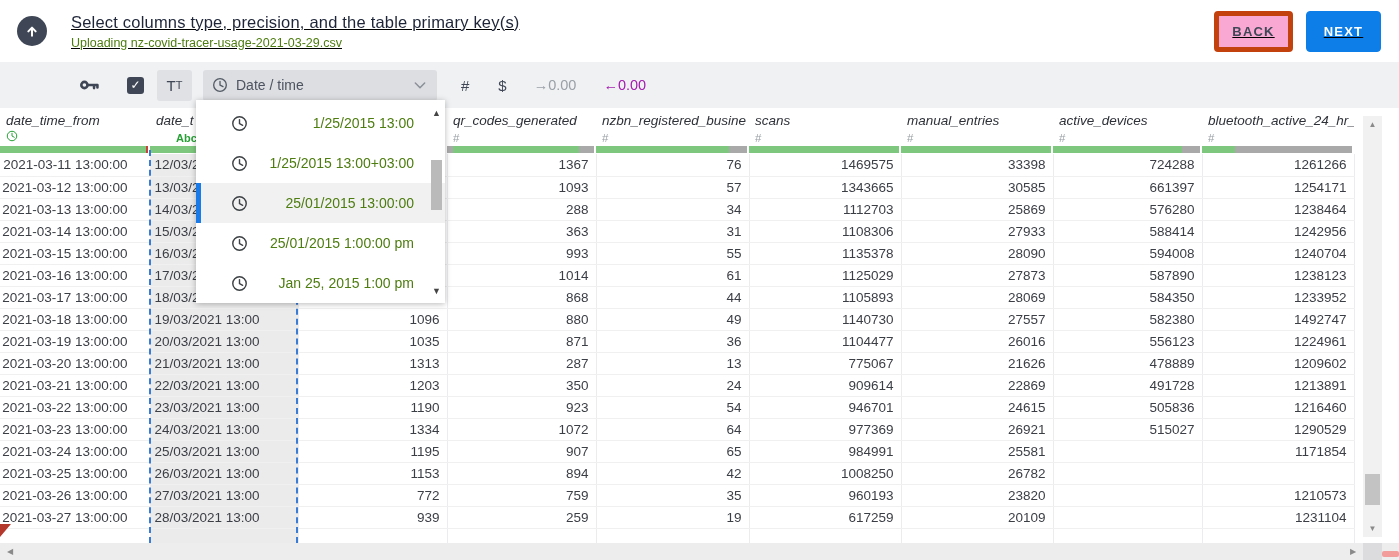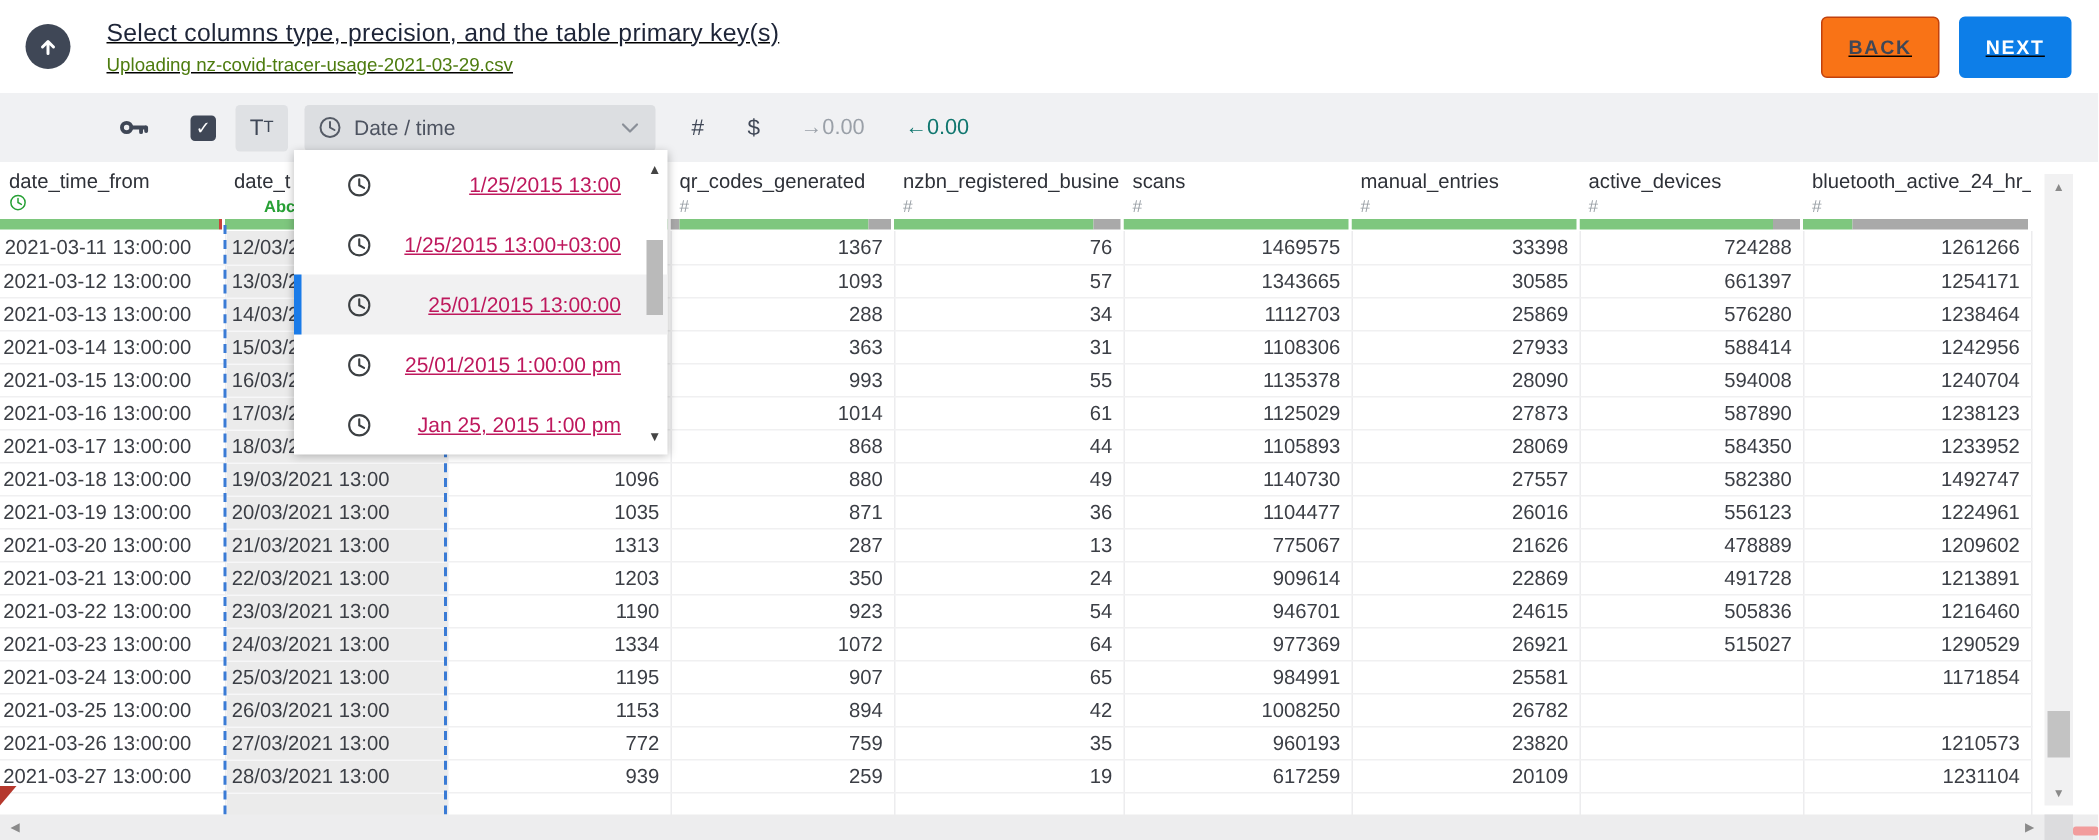--- a/index.html
+++ b/index.html
@@ -11,49 +11,49 @@
           display:flex;align-items:center;text-decoration:underline;}
   .upload-badge{width:30px;height:30px;border-radius:50%;background:#3f4756;margin-left:17px;
                 display:flex;align-items:center;justify-content:center;flex:none;}
   .upload-badge svg{width:16px;height:16px;color:#fff;}
   .titles{margin-left:24px;min-width:0;}
   .title{font-size:16.5px;color:#1e2538;letter-spacing:.2px;}
   .subtitle{font-size:12.5px;color:#4d7c0f;margin-top:4px;}
   .header-actions{margin-left:auto;display:flex;gap:13px;margin-right:18px;}
   .btn{height:41px;border-radius:4px;font-size:13px;font-weight:bold;letter-spacing:1.2px;
        display:flex;align-items:center;justify-content:center;cursor:pointer;box-sizing:border-box;}
-  .btn-back{width:79px;background:#f97316;border:1px solid #c2410c;color:#3f4756;}
+  .btn-back{width:79px;background:#f9a8d4;border:5px solid #c2410c;color:#3f4756;}
   .btn-next{width:75px;background:#0d7ee8;border:1px solid #0d7ee8;color:#fff;}
 
   
   .toolbar{position:absolute;top:62px;left:0;width:100%;height:46px;background:#f0f1f3;
            display:flex;align-items:center;}
   .key-btn{margin-left:78px;width:22px;height:22px;color:#3f4756;display:flex;align-items:center;}
   .key-btn svg{width:22px;height:22px;}
   .checkbox{margin-left:27px;width:17px;height:17px;background:#3f4756;border-radius:3px;color:#fff;
             font-size:12px;line-height:17px;text-align:center;}
   .tt-btn{margin-left:13px;width:35px;height:31px;background:#dfe1e4;border-radius:3px;color:#3f4756;
           font-size:15px;display:flex;align-items:center;justify-content:center;}
   .tt-btn .small-t{font-size:11px;}
   .type-select{margin-left:11px;width:234px;height:31px;background:#dcdee1;border-radius:3px;
                display:flex;align-items:center;color:#4d5360;font-size:14px;box-sizing:border-box;}
   .sel-clock{width:16px;height:16px;margin-left:9px;color:#555b66;flex:none;}
   .type-select .val{margin-left:8px;}
   .chev{width:16px;height:16px;margin-left:auto;margin-right:9px;color:#8a8f98;flex:none;}
   .tb-hash{margin-left:24px;font-size:15px;color:#3f4756;}
   .tb-dollar{margin-left:29px;font-size:15px;color:#3f4756;}
   .tb-dec-r{margin-left:27px;font-size:14.5px;color:#9aa0a8;}
-  .tb-dec-l{margin-left:27px;font-size:14.5px;color:#0f766e;}
+  .tb-dec-l{margin-left:27px;font-size:14.5px;color:#a21caf;}
 
   
   .table-wrap{position:absolute;top:108px;left:0;z-index:1;}
   table{border-collapse:collapse;table-layout:fixed;width:1354px;}
   th,td{padding:0;overflow:hidden;white-space:nowrap;box-sizing:border-box;}
   .hrow th{height:20px;font-size:13.5px;font-weight:400;color:#2e3138;text-align:left;
-           padding:4px 0 0 6px;vertical-align:bottom;}
+           padding:4px 0 0 6px;vertical-align:bottom;font-style:italic;}
   .trow td{height:15px;vertical-align:top;padding-left:6px;}
   .mini-clock{width:12px;height:12px;color:#27a035;}
   .type-abc{color:#27a035;font-size:11px;font-weight:bold;margin-left:20px;}
   .type-hash{color:#9aa0a6;font-size:11.5px;}
   .qrow td{height:8px;vertical-align:top;}
   .qbar{display:flex;height:7px;margin-right:2px;}
   tbody td{height:22px;font-size:13.5px;color:#3b3e45;border-bottom:1px solid #f0f0f1;
            border-right:1px solid #ececee;}
   td.al-r{text-align:right;padding-right:7px;}
   td.al-l{text-align:left;padding-left:4px;}
@@ -61,21 +61,21 @@
   tbody td.sel{background:#ebebeb;}
   tr.filler td{height:19px;border-bottom:none;}
 
   .sel-edge{position:absolute;top:150px;height:393px;width:0;border-left:2px dashed #3a7bd5;z-index:2;}
   .sel-edge.left{left:149px;} .sel-edge.right{left:296px;}
 
   
   .dd-panel{position:absolute;left:196px;top:100px;width:249px;height:203px;background:#fff;
             box-shadow:0 1px 6px rgba(0,0,0,.28);z-index:5;overflow:hidden;}
   .dd-list{padding-top:3px;}
-  .dd-item{position:relative;height:40px;display:flex;align-items:center;font-size:14px;color:#be185d;text-decoration:underline;}
+  .dd-item{position:relative;height:40px;display:flex;align-items:center;font-size:14px;color:#4d7c0f;}
   .dd-item .dd-clock{width:17px;height:17px;margin-left:35px;color:#3c4043;flex:none;}
   .dd-item .lbl{flex:1;text-align:right;margin-right:31px;}
   .dd-item.selected{background:#f1f1f2;}
   .dd-item.selected::before{content:"";position:absolute;left:0;top:0;bottom:0;width:5px;background:#1a7be8;}
   .dd-scroll-up{position:absolute;right:4px;top:8px;font-size:9px;color:#444;}
   .dd-thumb{position:absolute;right:3px;top:60px;width:11px;height:50px;background:#bababa;}
   .dd-scroll-down{position:absolute;right:4px;bottom:7px;font-size:9px;color:#444;}
 
   
   .vscroll{position:absolute;left:1363px;top:116px;width:19px;height:421px;background:#f1f1f2;z-index:3;}

